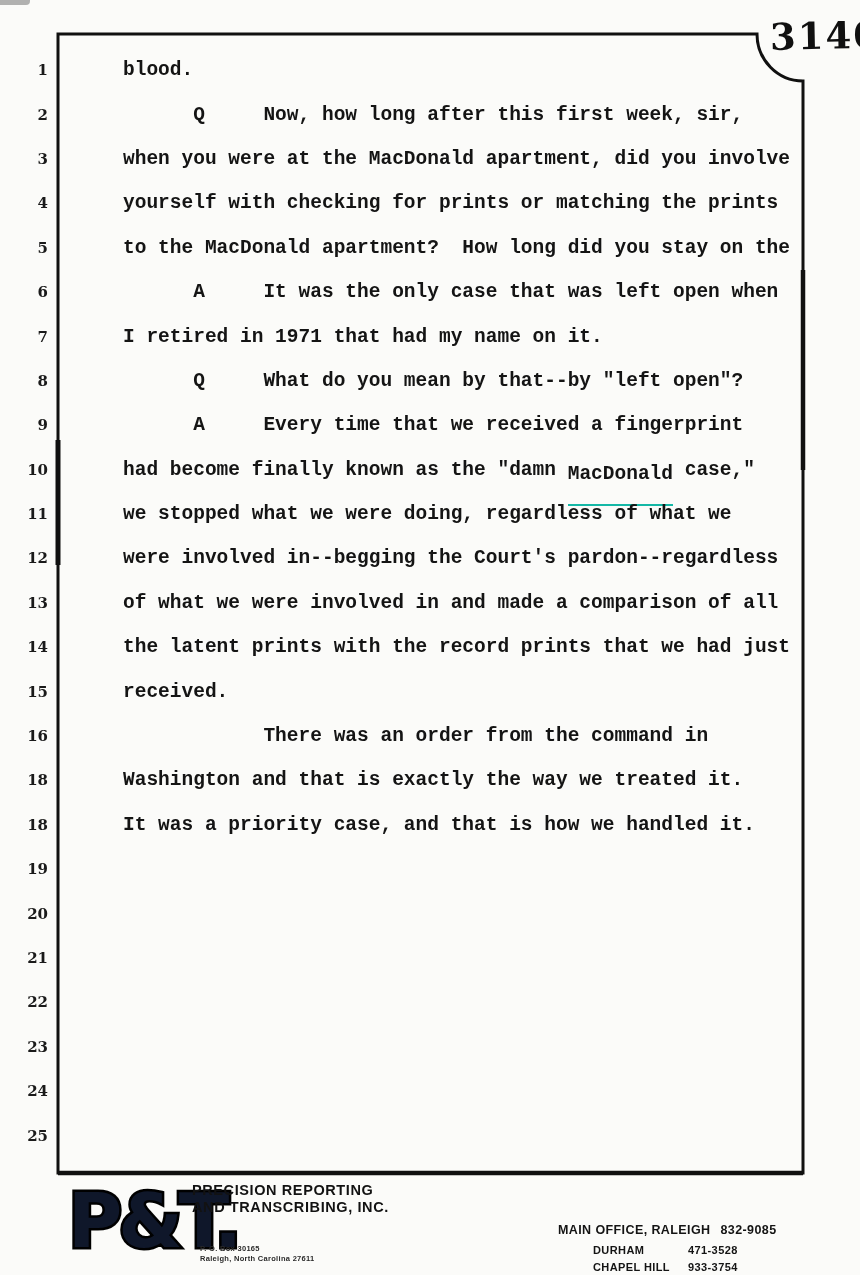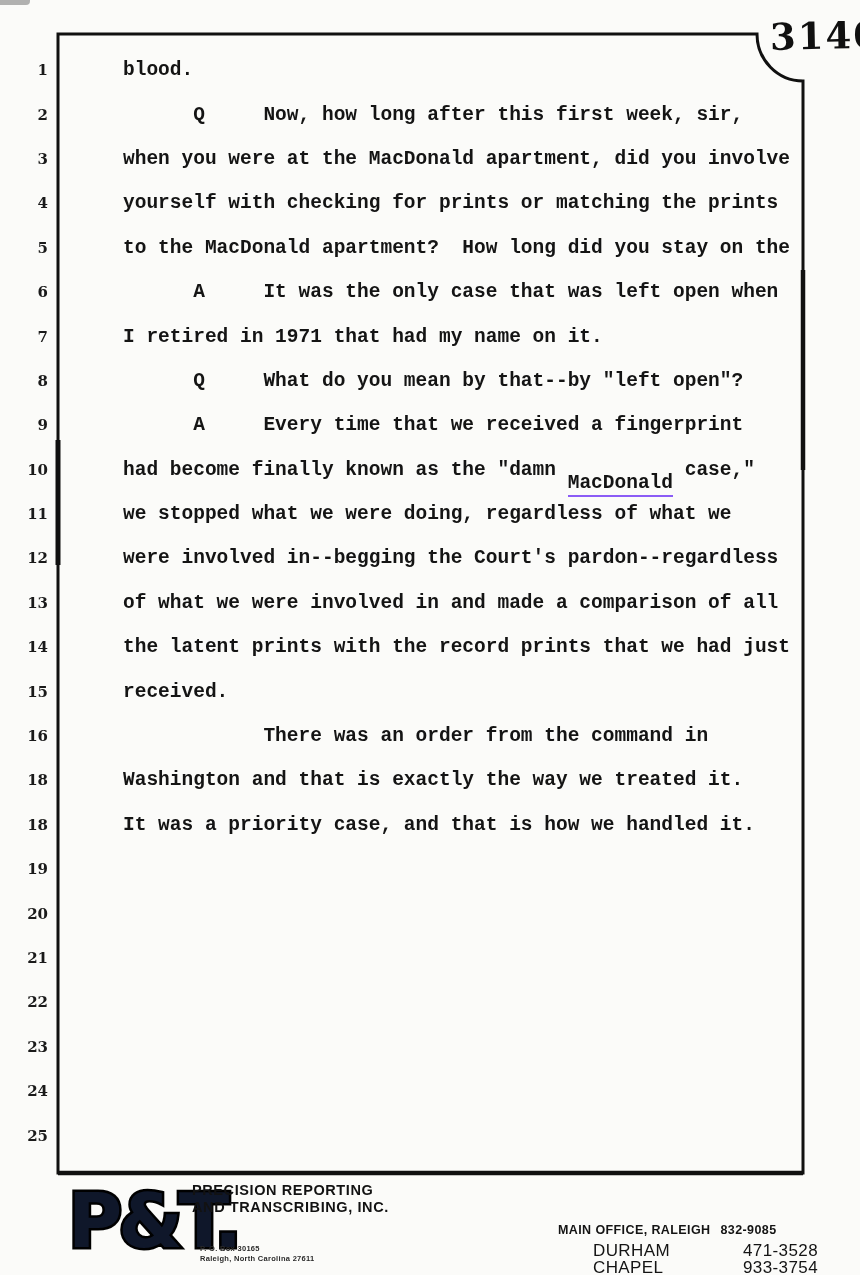--- a/index.html
+++ b/index.html
@@ -36,21 +36,21 @@
     position:absolute;left:123px;top:48px;width:690px;
   }
   .text-row{
     height:44.4px;display:flex;align-items:center;
     white-space:pre;
     font-family:"Liberation Mono", monospace;
     font-size:19.5px;font-weight:700;color:#141414;
     letter-spacing:0;
   }
   .text-row span{white-space:pre;}
-  .text-row span.u{border-bottom:2px solid #8b5cf6;padding-bottom:1px;margin-top:29px;}
+  .text-row span.u{border-bottom:2px solid #14b8a6;padding-bottom:19px;margin-top:29px;}
 
   .footer{position:absolute;left:0;top:1176px;width:860px;height:99px;}
   .logo{
     position:absolute;left:68px;top:2px;
     font-family:"DejaVu Sans", sans-serif;
     font-size:74px;font-weight:900;line-height:86px;
     color:#0f172a;
     -webkit-text-stroke:5px #000;
     paint-order:stroke fill;
     letter-spacing:-4px;
@@ -65,21 +65,21 @@
   .addr-line{
     font-family:"Liberation Sans", sans-serif;
     font-size:7.5px;font-weight:700;color:#2a2a2a;line-height:10px;
     letter-spacing:0.3px;
   }
 
   .phones{position:absolute;left:558px;top:6px;width:260px;
     font-family:"Liberation Sans", sans-serif;color:#141414;margin-top:41px;}
   .main-office{font-size:12.5px;font-weight:700;letter-spacing:0.4px;display:flex;gap:10px;}
   .branches{margin-top:5px;padding-left:35px;}
-  .branch-row{display:flex;font-size:17px;font-weight:400;letter-spacing:0.4px;line-height:17px;justify-content:space-between;}
+  .branch-row{display:flex;font-size:11px;font-weight:700;letter-spacing:0.4px;line-height:17px;}
   .branch-label{width:95px;}
 
   .smudge-topleft{
     position:absolute;left:0;top:0;width:30px;height:5px;
     background:rgba(40,40,40,0.35);border-radius:0 0 4px 0;
   }
 </style>
 </head>
 <body>
 

